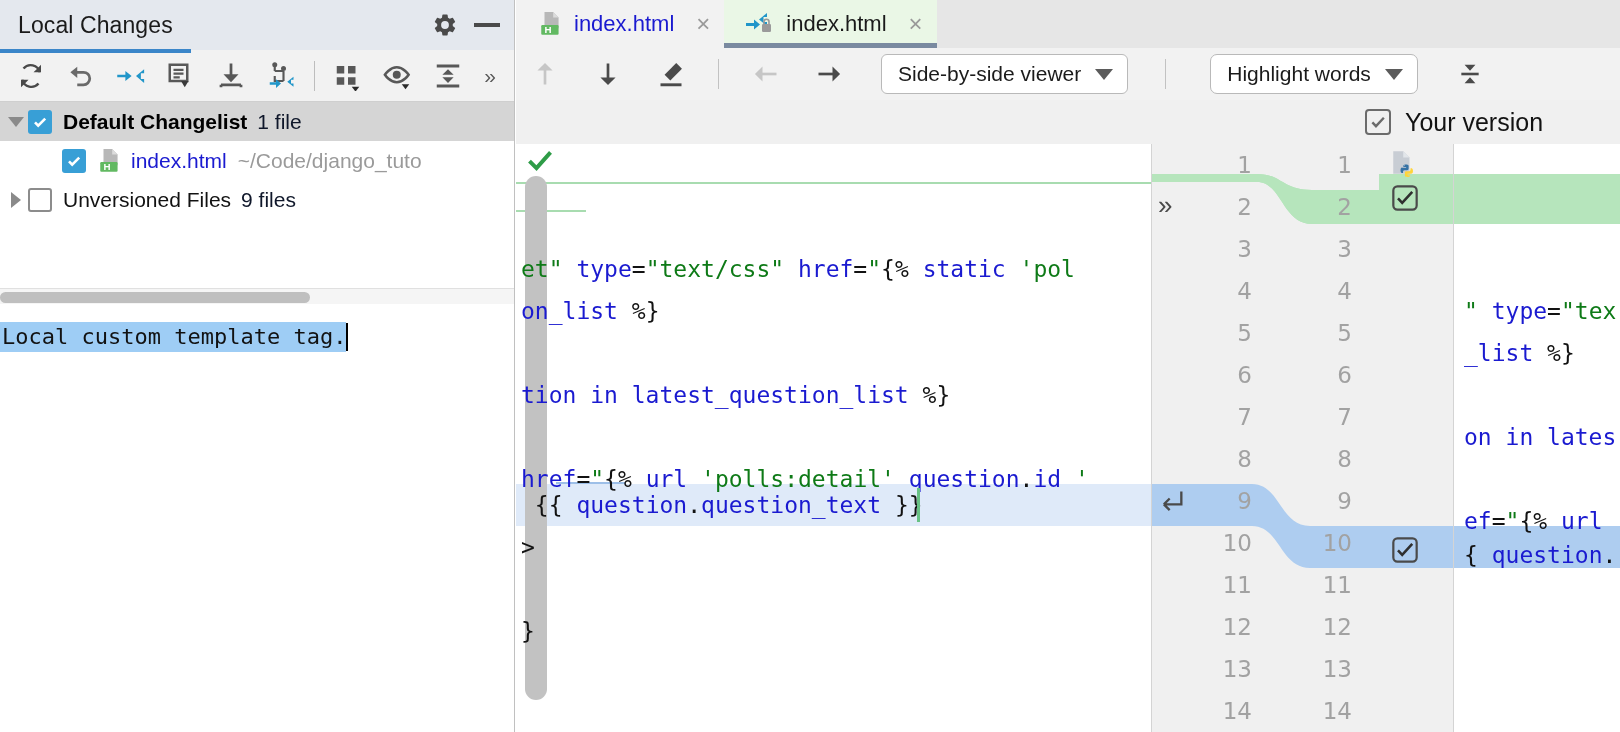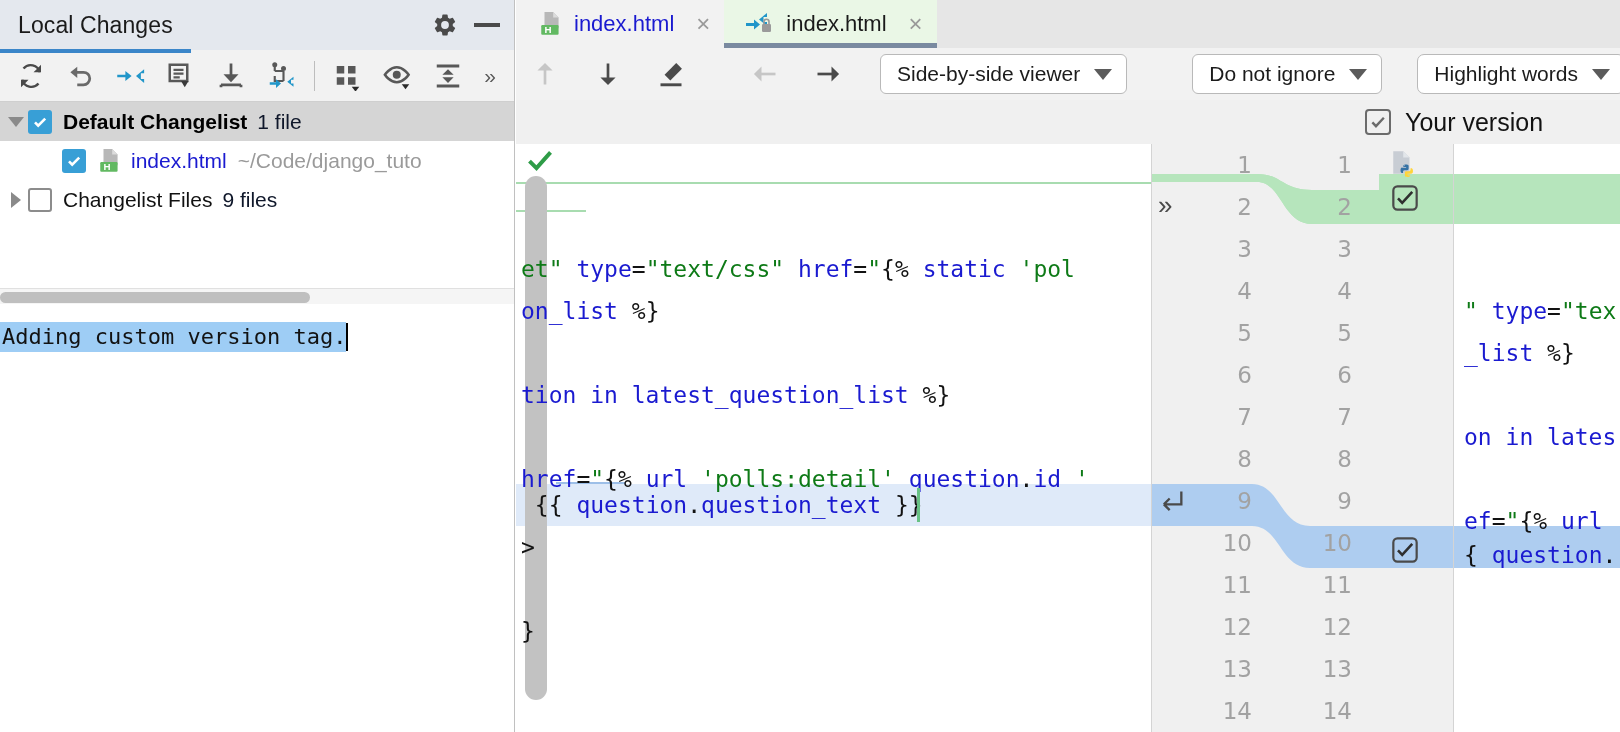--- a/index.html
+++ b/index.html
@@ -339,31 +339,31 @@
         </span>
         <span class="node-file">index.html</span>
         <span class="node-path">~/Code/django_tuto</span>
       </div>
 
       <div class="tree-row">
         <span class="tri">
             <span class="tri-right"></span>
           </span>
         <span class="cb off"></span>
-        <span style="color:#121212;">Changelist Files</span>
+        <span style="color:#121212;">Unversioned Files</span>
         <span class="node-count">9 files</span>
       </div>
     </div>
 
     <div id="lc-hscroll">
       <div id="lc-hscroll-thumb"></div>
     </div>
 
     <div id="commit-msg">
-      <span id="commit-msg-sel">Adding custom version tag.</span><span id="commit-caret"></span>
+      <span id="commit-msg-sel">Local custom template tag.</span><span id="commit-caret"></span>
     </div>
   </div>
 
   <div id="diff-panel">
 
     <div id="ed-tabbar">
       <div class="ed-tab inactive">
         <span>
           <svg width="26" height="26" viewBox="0 0 24 24">
             <path fill="#b8b8b8" d="M6 1h8l5 5v10H6z"></path>
@@ -420,24 +420,20 @@
         <svg width="28" height="28" viewBox="0 0 24 24">
             <path stroke="#4a4a4a" stroke-width="2.3" d="M3 12h16"></path>
             <path fill="#4a4a4a" d="M21.5 12L15 5.5v13z"></path>
           </svg>
       </div>
       <div class="combo" style="margin-left:14px;">
         <span>Side-by-side viewer</span>
         <span class="caret"></span>
       </div>
       <div class="dt-sep" style="margin-left:24px;"></div>
-      <div class="combo">
-        <span>Do not ignore</span>
-        <span class="caret"></span>
-      </div>
       <div class="combo" style="margin-left:22px;border-radius:7px;">
         <span>Highlight words</span>
         <span class="caret"></span>
       </div>
       <div class="dt-btn" style="margin-left:14px;">
         <svg width="26" height="26" viewBox="0 0 24 24">
             <path fill="#4a4a4a" d="M12 9L7 3.5h10z"></path>
             <path stroke="#4a4a4a" stroke-width="2.4" d="M4 12h16"></path>
             <path fill="#4a4a4a" d="M12 15l-5 5.5h10z"></path>
           </svg>

